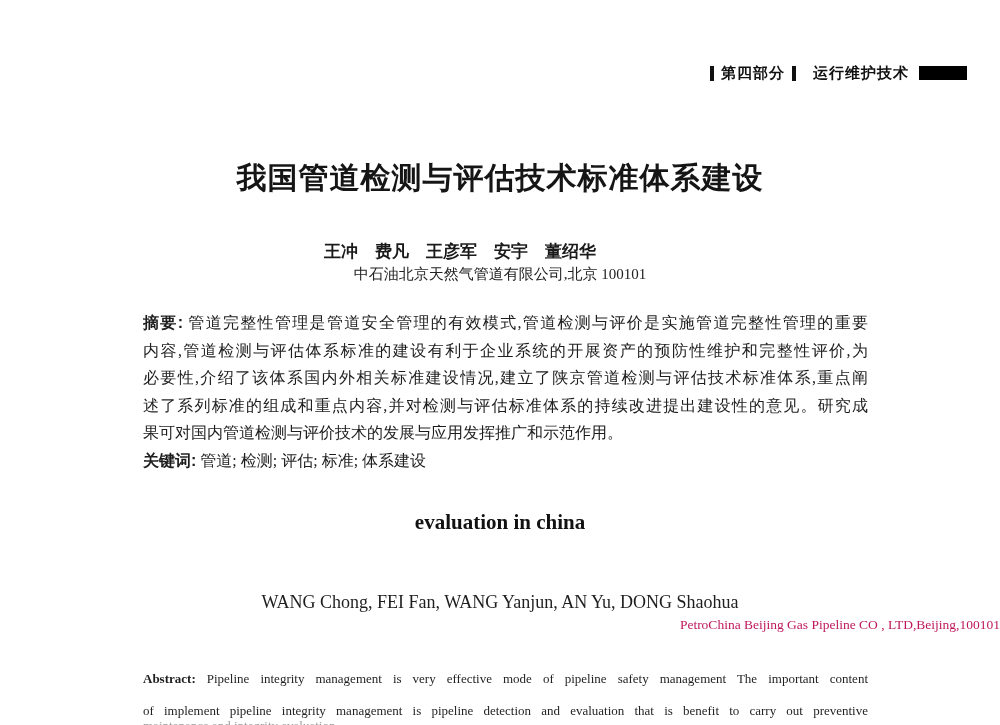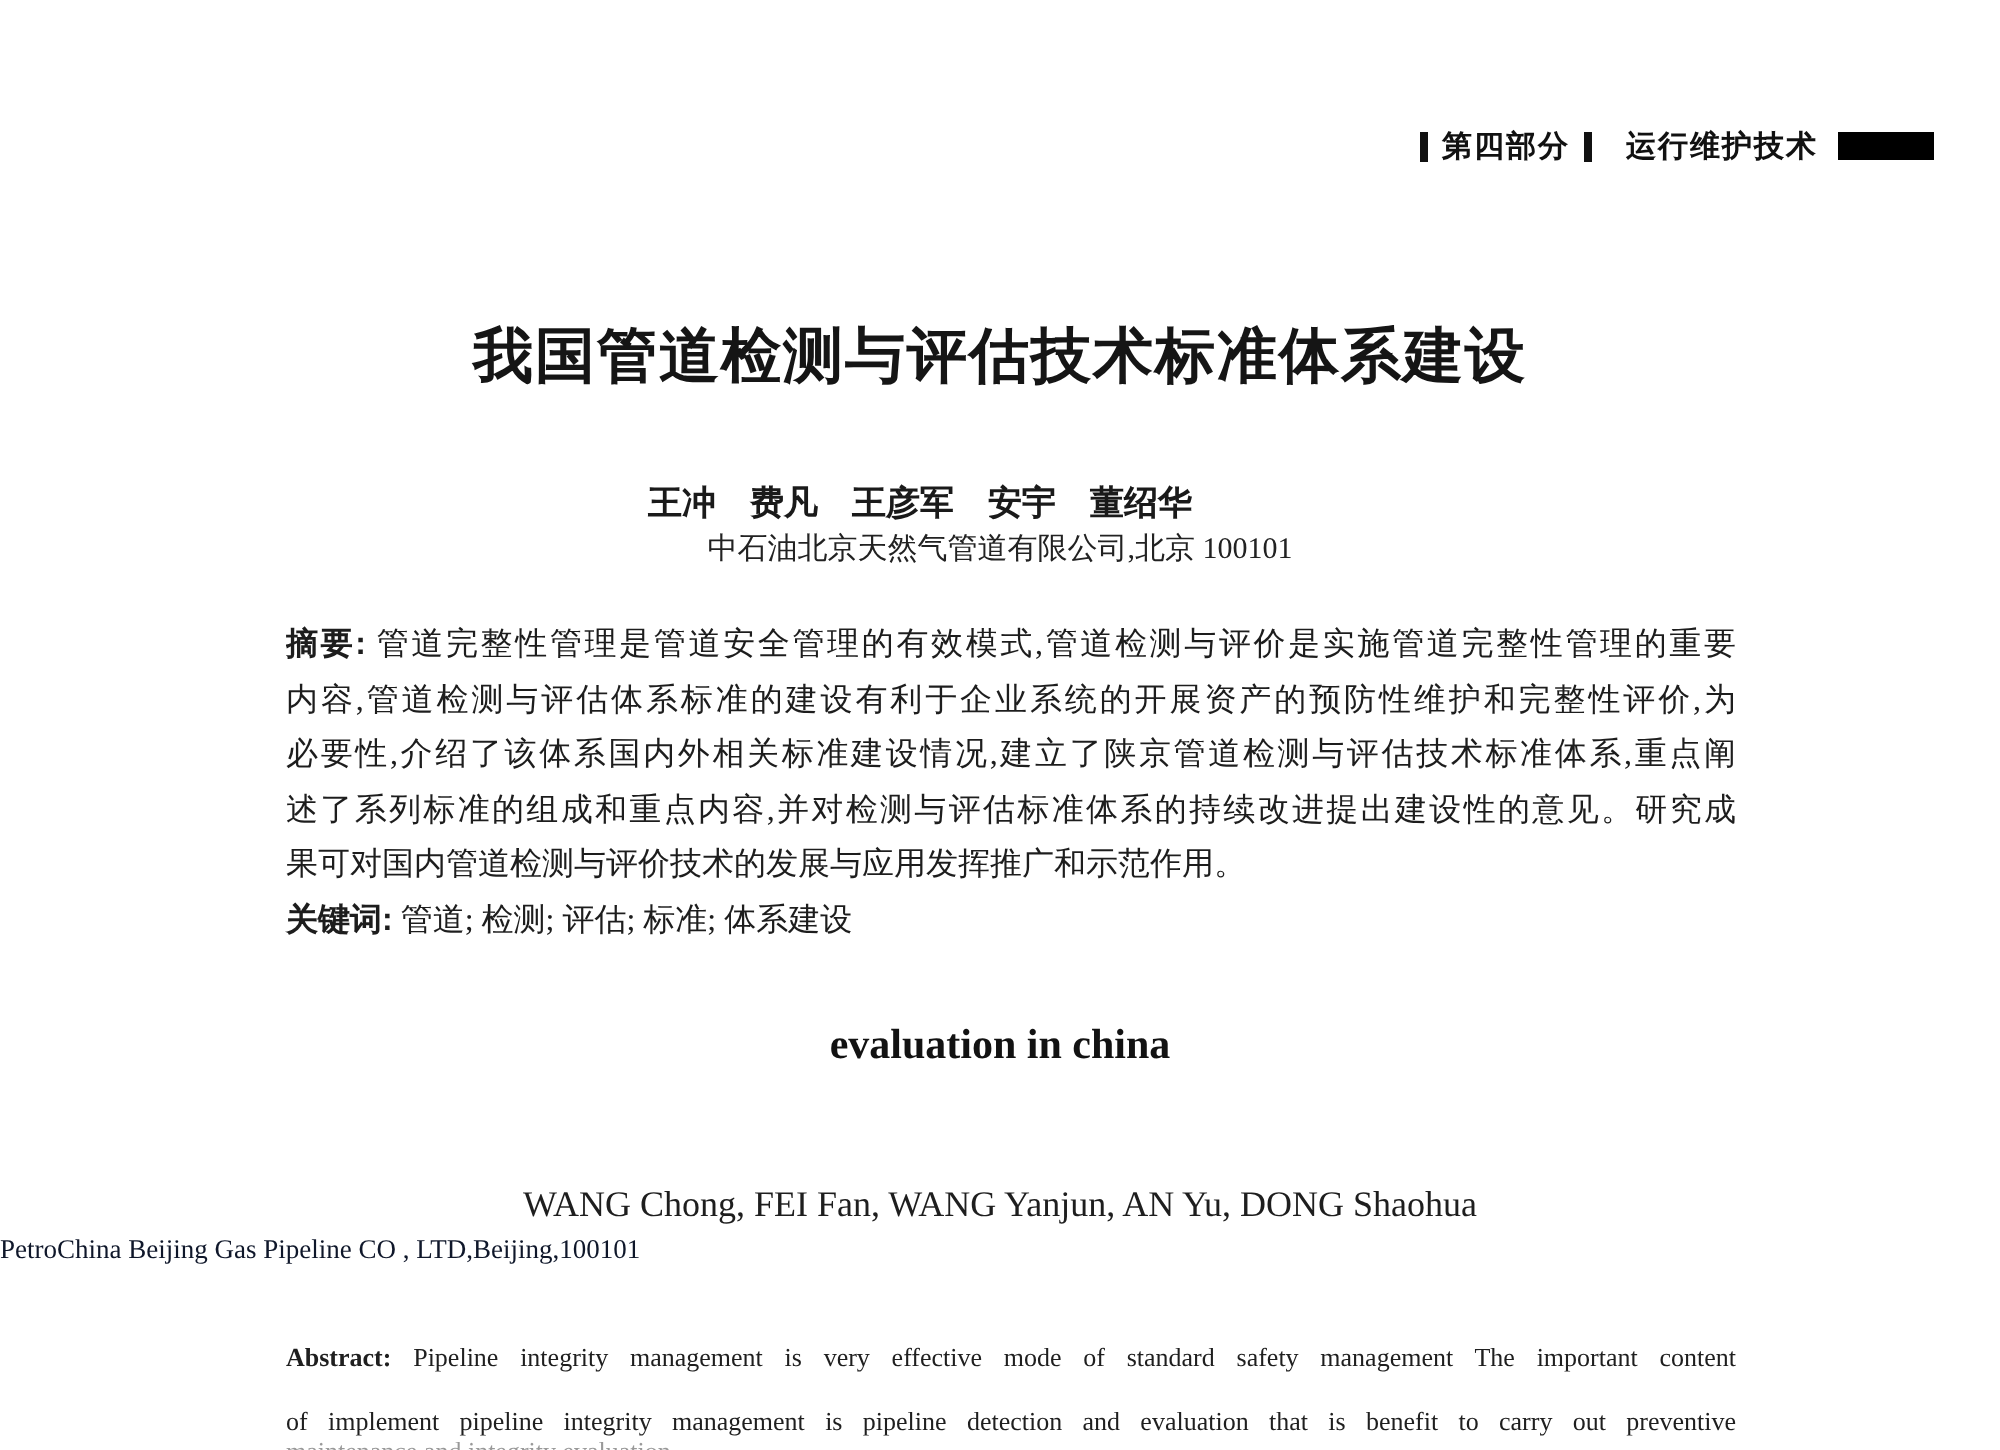--- a/index.html
+++ b/index.html
@@ -54,22 +54,22 @@
   .en-title{
     position:absolute;top:506px;left:0;width:1000px;text-align:center;
     font-size:21px;font-weight:700;line-height:33px;color:#121212;
     font-family:"Liberation Serif",serif;
   }
   .en-authors{
     position:absolute;top:592px;left:0;width:1000px;text-align:center;
     font-size:18px;color:#1e1e1e;font-family:"Liberation Serif",serif;
   }
   .en-affil{
-    position:absolute;top:617px;left:0;width:1000px;text-align:left;
-    font-size:13.5px;color:#0f172a;font-family:"Liberation Serif",serif;
+    position:absolute;top:617px;left:0;width:1000px;text-align:right;
+    font-size:13.5px;color:#be185d;font-family:"Liberation Serif",serif;
   }
 
   
   .abs-en{
     position:absolute;top:663px;left:143px;width:725px;
     font-size:13px;color:#1f1f1f;font-family:"Liberation Serif",serif;
   }
   .abs-en .ln{height:32px;line-height:32px;overflow:hidden;text-align:justify;text-align-last:justify;}
   .abs-en b{font-weight:700;}
   .abs-en-cut{
@@ -105,18 +105,18 @@
     <div class="kw"><b>关键词:</b> <span>管道; 检测; 评估; 标准; 体系建设</span></div>
   </div>
 
   <div class="en-title">
     <div>evaluation in china</div>
   </div>
   <div class="en-authors">WANG Chong, FEI Fan, WANG Yanjun, AN Yu, DONG Shaohua</div>
   <div class="en-affil">PetroChina Beijing Gas Pipeline CO , LTD,Beijing,100101</div>
 
   <div class="abs-en">
-    <div class="ln"><b>Abstract:</b> <span>Pipeline integrity management is very effective mode of standard safety management The important content</span></div>
+    <div class="ln"><b>Abstract:</b> <span>Pipeline integrity management is very effective mode of pipeline safety management The important content</span></div>
     <div class="ln">of implement pipeline integrity management is pipeline detection and evaluation that is benefit to carry out preventive</div>
   </div>
   <div class="abs-en-cut">maintenance and integrity evaluation</div>
 
 </div>
 
 </body></html>

